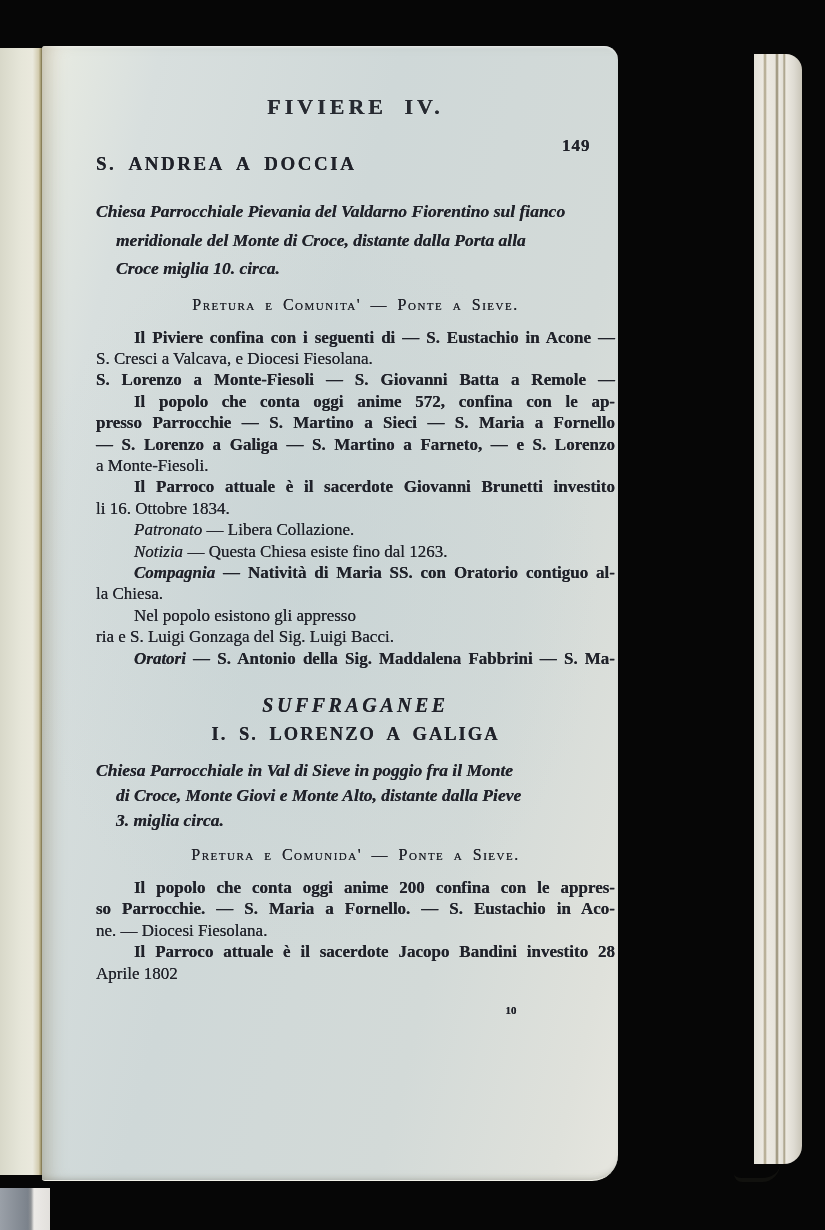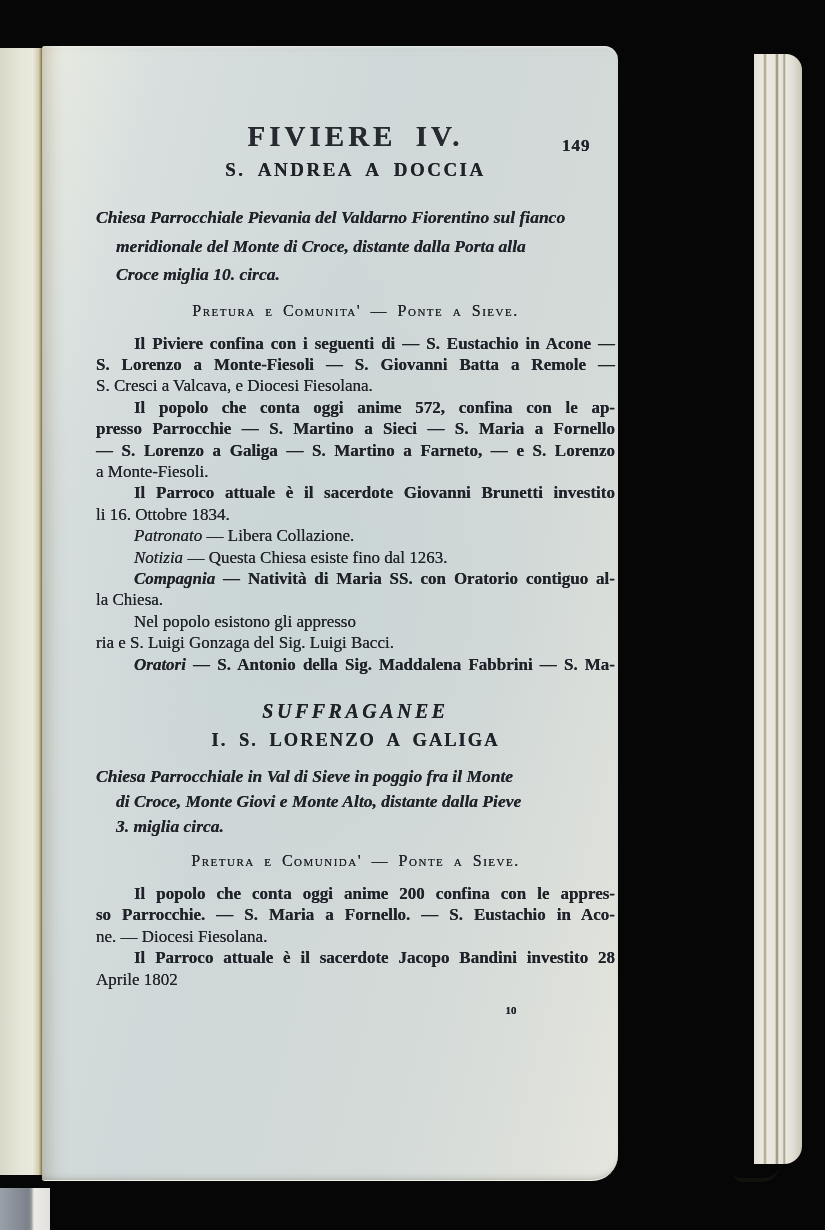--- a/index.html
+++ b/index.html
@@ -50,26 +50,26 @@
     background:linear-gradient(90deg,#9aa0a8 0px,#7b828b 28px,#909396 31px,#eceae7 34px,#e2e0dc 50px);
   }
   
   .folio{
     position:absolute;left:520px;top:90px;font-size:17px;font-weight:700;letter-spacing:1px;
     text-shadow:0 0 0.6px rgba(25,26,33,0.9);
   }
   .content{position:absolute;left:54px;top:0;width:519px;}
   .content div{text-shadow:0 0 0.55px rgba(25,26,33,0.85);}
   .h-piviere{
-    margin-top:76px;font-size:29px;font-weight:700;letter-spacing:4px;word-spacing:8px;
+    margin-top:47px;font-size:22px;font-weight:700;letter-spacing:4px;word-spacing:8px;
     text-align:center;line-height:28px;color:#272a31;
   }
   .h-church{
-    margin-top:8px;font-size:19px;font-weight:700;letter-spacing:2.5px;word-spacing:6px;
-    text-align:center;line-height:24px;
+    margin-top:31px;font-size:19px;font-weight:700;letter-spacing:2.5px;word-spacing:6px;
+    text-align:left;line-height:24px;
   }
   .h-suffra{
     margin-top:24px;font-size:20px;font-weight:700;font-style:italic;letter-spacing:3.5px;
     text-align:center;line-height:24px;
   }
   .h-galiga{
     margin-top:5px;font-size:18.5px;font-weight:700;letter-spacing:2px;word-spacing:5px;
     text-align:center;line-height:24px;
   }
   .intro{margin-top:21px;font-style:italic;font-weight:700;font-size:17.5px;}
@@ -107,22 +107,22 @@
     <div class="intro">
       <div class="line j">Chiesa Parrocchiale Pievania del Valdarno Fiorentino sul fianco</div>
       <div class="line cont j">meridionale del Monte di Croce, distante dalla Porta alla</div>
       <div class="line cont">Croce miglia 10. circa.</div>
     </div>
 
     <div class="pretura">Pretura e Comunita' — Ponte a Sieve.</div>
 
     <div class="body-block">
       <div class="line indent j">Il Piviere confina con i seguenti di — S. Eustachio in Acone —</div>
+      <div class="line">S. Cresci a Valcava, e Diocesi Fiesolana.</div>
       <div class="line j">S. Lorenzo a Monte-Fiesoli — S. Giovanni Batta a Remole —</div>
-      <div class="line">S. Cresci a Valcava, e Diocesi Fiesolana.</div>
       <div class="line indent j">Il popolo che conta oggi anime 572, confina con le ap-</div>
       <div class="line j">presso Parrocchie — S. Martino a Sieci — S. Maria a Fornello</div>
       <div class="line j">— S. Lorenzo a Galiga — S. Martino a Farneto, — e S. Lorenzo</div>
       <div class="line">a Monte-Fiesoli.</div>
       <div class="line indent j">Il Parroco attuale è il sacerdote Giovanni Brunetti investito</div>
       <div class="line">li 16. Ottobre 1834.</div>
       <div class="line indent"><span class="lead-it">Patronato</span><span> — Libera Collazione.</span></div>
       <div class="line indent"><span class="lead-it">Notizia</span><span> — Questa Chiesa esiste fino dal 1263.</span></div>
       <div class="line indent j"><span class="lead-it">Compagnia</span><span> — Natività di Maria SS. con Oratorio contiguo al-</span></div>
       <div class="line">la Chiesa.</div>

